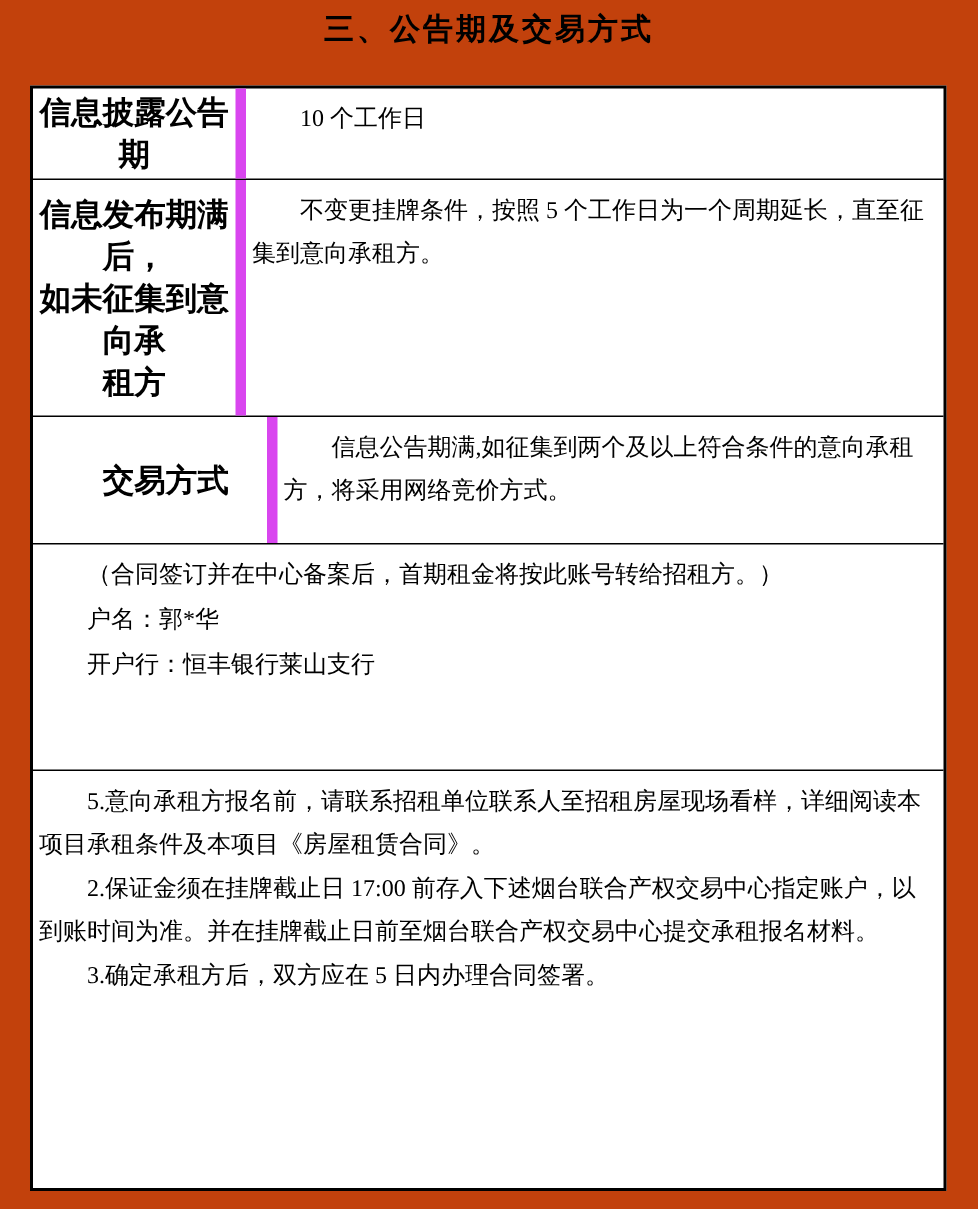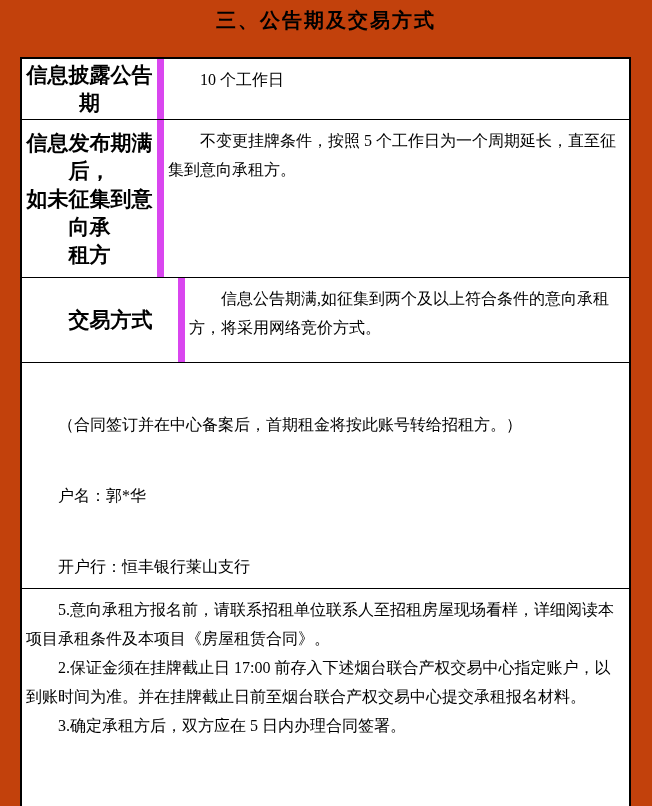--- a/index.html
+++ b/index.html
@@ -60,21 +60,21 @@
     flex: 1 1 auto;
     display: flex;
     flex-direction: column;
     padding: 6px 10px 6px 4px;
   }
   .content-cell p {
     font-size: 16px;
     line-height: 29px;
     text-indent: 2em;
   }
-  .row-3 .content-cell p { line-height: 30px; margin-top: 41px; }
+  .row-3 .content-cell p { line-height: 30px; }
 </style>
 </head>
 <body>
 
 <div class="page">
 
   <h1 class="title">三、公告期及交易方式</h1>
 
   <div class="table">
 

